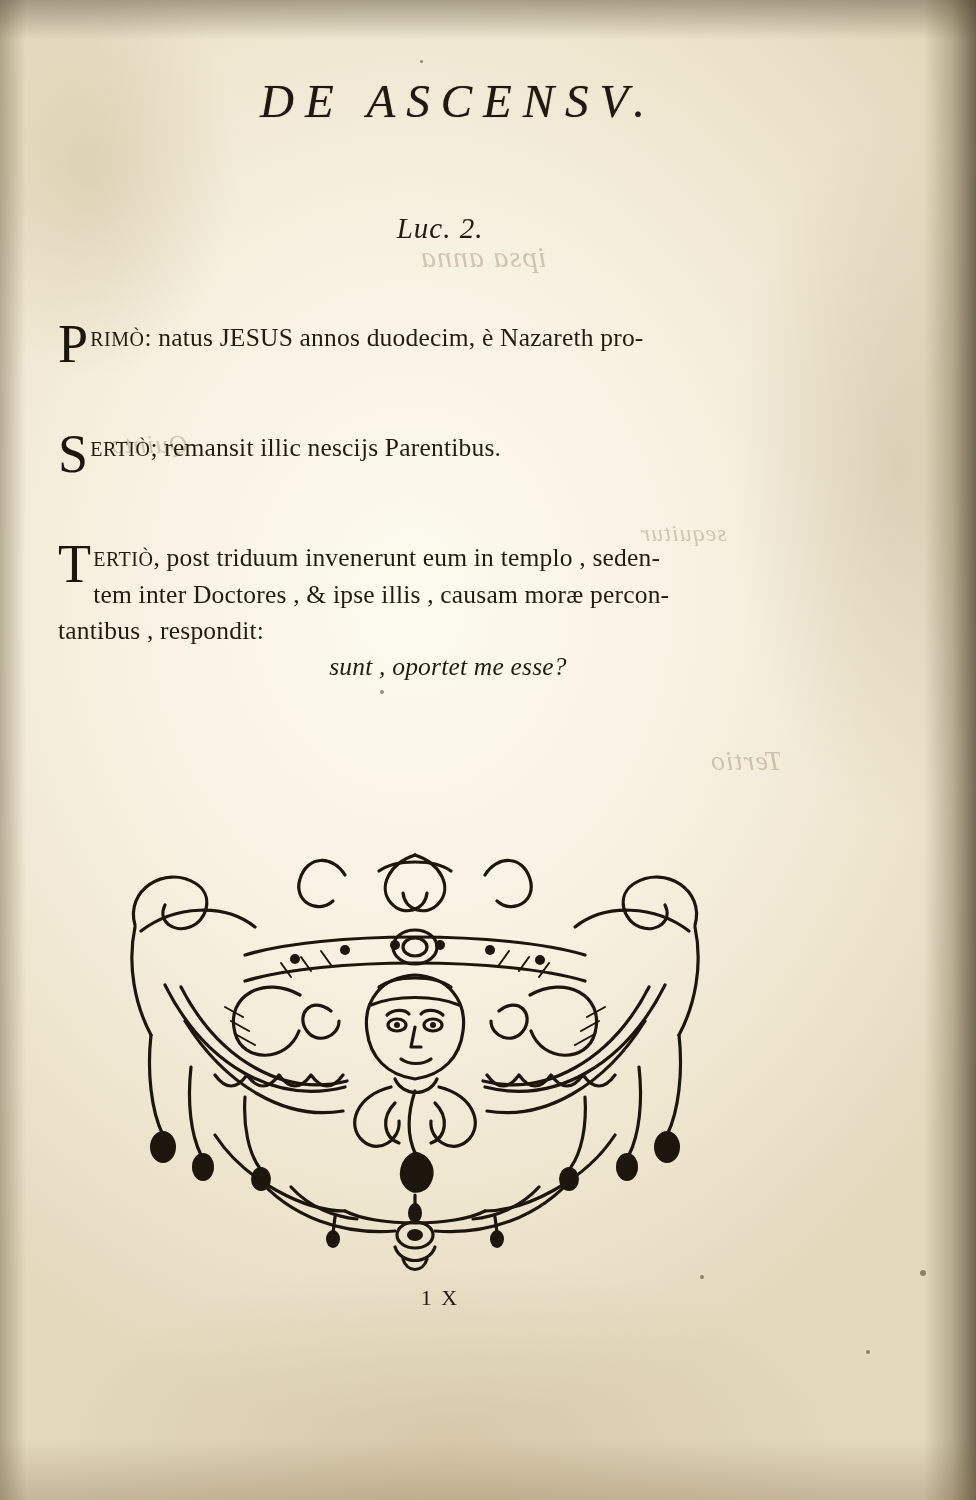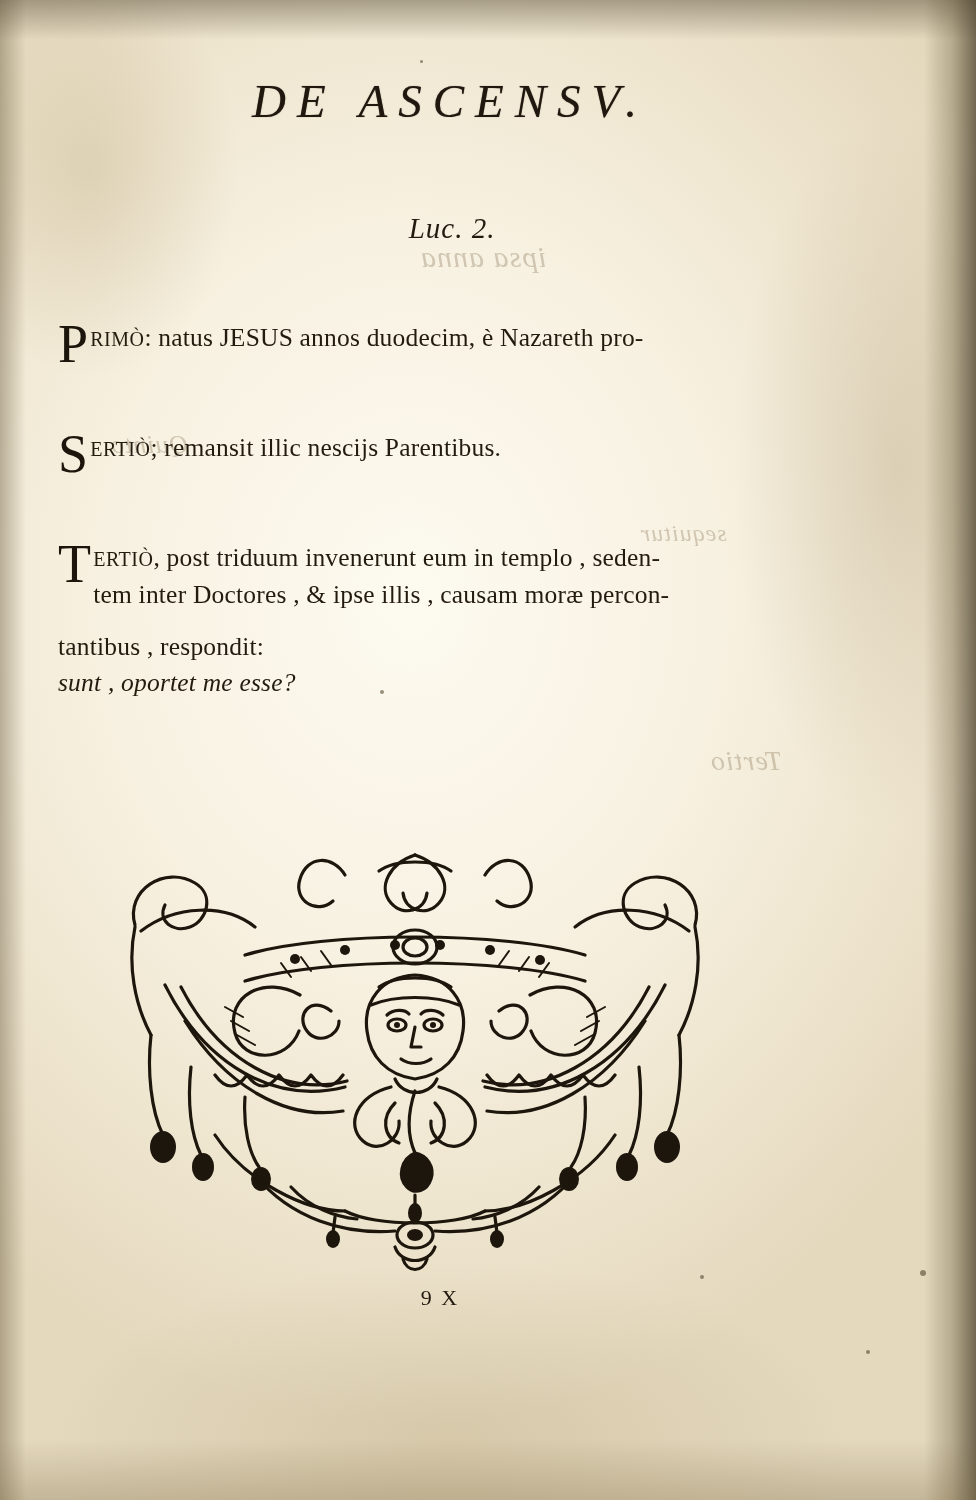--- a/index.html
+++ b/index.html
@@ -98,35 +98,36 @@
     position: absolute;
     left: 0; top: 74px;
     width: 900px;
     text-align: center;
     font-family: "Liberation Serif", serif;
     font-style: italic;
     font-size: 47px;
     letter-spacing: 11px;
     color: #20180f;
     text-shadow: 0 0 1px rgba(40,28,14,0.55);
+    padding-left: 8px;
   }
   .title-sub {
     position: absolute;
     left: 0; top: 150px;
     width: 900px;
     text-align: center;
     font-family: "Liberation Serif", serif;
     font-style: italic;
     font-size: 32px;
     letter-spacing: 0.5px;
     color: #241b10;
   }
   .title-ref {
     position: absolute;
-    left: 12px; top: 212px;
+    left: 0; top: 212px;
     width: 880px;
     text-align: center;
     font-family: "Liberation Serif", serif;
     font-style: italic;
     font-size: 29px;
     letter-spacing: 1px;
     color: #241b10;
   }
 
   .para {
@@ -211,22 +212,22 @@
       <span class="drop">P</span><span class="smallcaps">RIMÒ</span><span>: natus  JESUS  annos duodecim, è Nazareth pro-</span>
     </div>
 
     <div class="para p2">
       <span class="drop">S</span><span class="smallcaps">ERTIÒ</span><span>; remansit illic nescijs Parentibus.</span>
     </div>
 
     <div class="para p3">
       <span class="drop">T</span><span class="smallcaps">ERTIÒ</span><span>, post triduum invenerunt eum in templo , seden-</span>
       <span style="display:block; margin-left:28px;">tem inter  Doctores , &amp; ipse illis , causam  moræ percon-</span>
-      <span style="display:block;margin-top:16px;">tantibus , respondit:</span>
-      <span class="ital" style="display:block;">sunt , oportet me esse?</span>
+      <span style="display:block;">tantibus , respondit:</span>
+      <span class="ital" style="display:block;text-align:center;">sunt , oportet me esse?</span>
     </div>
 
     <div class="ornament-wrap">
       <svg viewBox="0 0 640 450" width="640" height="450" xmlns="http://www.w3.org/2000/svg">
         <g fill="none" stroke="#1d160c" stroke-width="3.2" stroke-linecap="round" stroke-linejoin="round">
 
           <path d="M40 90 C 30 55, 70 30, 100 48 C 120 60, 112 86, 95 92 C 78 98, 62 86, 70 70"></path>
           <path d="M46 96 C 80 70, 130 68, 160 92"></path>
           <path d="M40 92 C 32 130, 40 170, 56 200"></path>
 
@@ -328,21 +329,21 @@
           <ellipse cx="402" cy="404" rx="7" ry="9" fill="#1d160c" stroke="none"></ellipse>
 
           <path d="M130 172 l 18 10 M136 186 l 18 10 M142 200 l 18 10" stroke-width="2"></path>
           <path d="M510 172 l -18 10 M504 186 l -18 10 M498 200 l -18 10" stroke-width="2"></path>
           <path d="M186 128 l 10 14 M206 122 l 10 14 M226 116 l 10 14" stroke-width="2"></path>
           <path d="M454 128 l -10 14 M434 122 l -10 14 M414 116 l -10 14" stroke-width="2"></path>
         </g>
       </svg>
     </div>
 
-    <div class="ornament-caption">9 X</div>
+    <div class="ornament-caption">1 X</div>
   </div>
 
   <div class="speck" style="left:920px; top:1270px; width:6px; height:6px;"></div>
   <div class="speck" style="left:700px; top:1275px; width:4px; height:4px;"></div>
   <div class="speck" style="left:866px; top:1350px; width:4px; height:4px;"></div>
   <div class="speck" style="left:420px; top:60px; width:3px; height:3px;"></div>
   <div class="speck" style="left:380px; top:690px; width:4px; height:4px;"></div>
 
   <div class="gutter-right"></div>
   <div class="gutter-left"></div>

